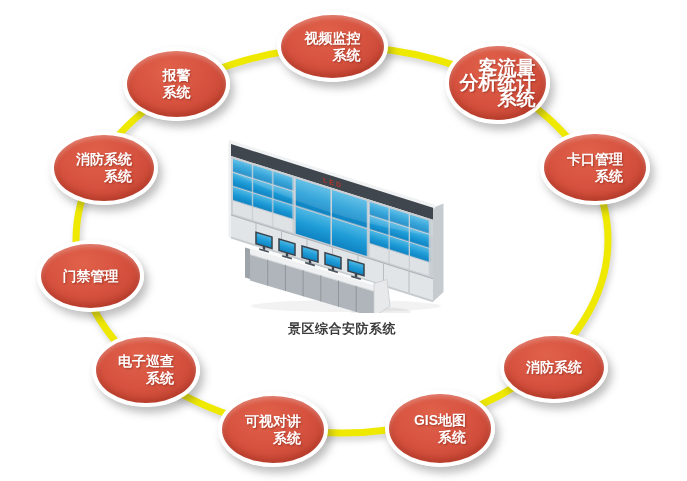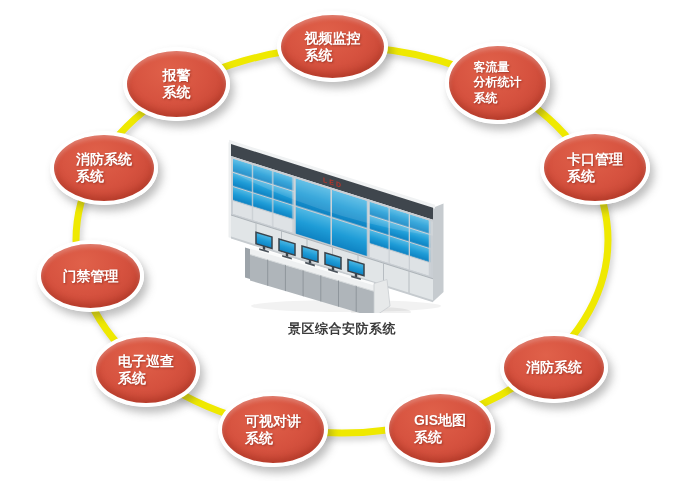--- a/index.html
+++ b/index.html
@@ -11,21 +11,21 @@
   .ring-svg{position:absolute;left:0;top:0;filter:drop-shadow(2px 4px 3px rgba(0,0,0,0.18));}
   .node{
     position:absolute;box-sizing:border-box;border-radius:50%;
     background:radial-gradient(ellipse at 42% 30%, #e0614a 0%, #d6523f 50%, #bf4130 100%);
     border:4px solid #ffffff;
     box-shadow:4px 6px 9px rgba(70,70,70,0.35),
                inset 0 3px 4px rgba(255,255,255,0.25),
                inset 0 -4px 7px rgba(135,30,15,0.35);
     color:#ffffff;font-weight:bold;font-size:14px;line-height:17px;
     display:flex;align-items:center;justify-content:center;
-    text-align:left;white-space:pre-line;
+    text-align:right;white-space:pre-line;
     text-shadow:1px 1px 2px rgba(100,20,10,0.45);
   }
   .center-illustration{position:absolute;left:196px;top:128px;}
   .diagram-title{
     position:absolute;left:212px;top:320px;width:260px;
     text-align:center;font-size:13px;font-weight:bold;
     color:#3b3b3b;letter-spacing:0.5px;
   }
 </style>
 </head>
@@ -116,21 +116,21 @@
         <rect x="98" y="-17.5" width="16" height="11.5" fill="url(#scr)" stroke="#3A434B" stroke-width="1.5"></rect>
         <rect x="104.8" y="-6" width="2.4" height="3.6" fill="#3A434B"></rect>
         <rect x="101.2" y="-2.6" width="9.6" height="1.8" fill="#4A525A"></rect>
       </g>
     </g>
     <polygon points="178,155.5 191,151.5 194,178 178,189" fill="#E7E9EA" stroke="#C9CDD0" stroke-width="0.8"></polygon>
   </svg>
 
   <div class="node" style="left:277px;top:11px;width:111px;height:71px">视频监控
 系统</div>
-  <div class="node" style="left:445px;top:42px;width:105px;height:82px;font-size:12px;line-height:15.5px">客流量
+  <div class="node" style="left:445px;top:42px;width:105px;height:82px;font-size:19px;line-height:15.5px">客流量
 分析统计
 系统</div>
   <div class="node" style="left:540px;top:130px;width:110px;height:75px">卡口管理
 系统</div>
   <div class="node" style="left:500px;top:332px;width:108px;height:71px">消防系统</div>
   <div class="node" style="left:385px;top:390px;width:110px;height:77px">GIS地图
 系统</div>
   <div class="node" style="left:218px;top:392px;width:110px;height:75px">可视对讲
 系统</div>
   <div class="node" style="left:92px;top:333px;width:108px;height:74px">电子巡查

